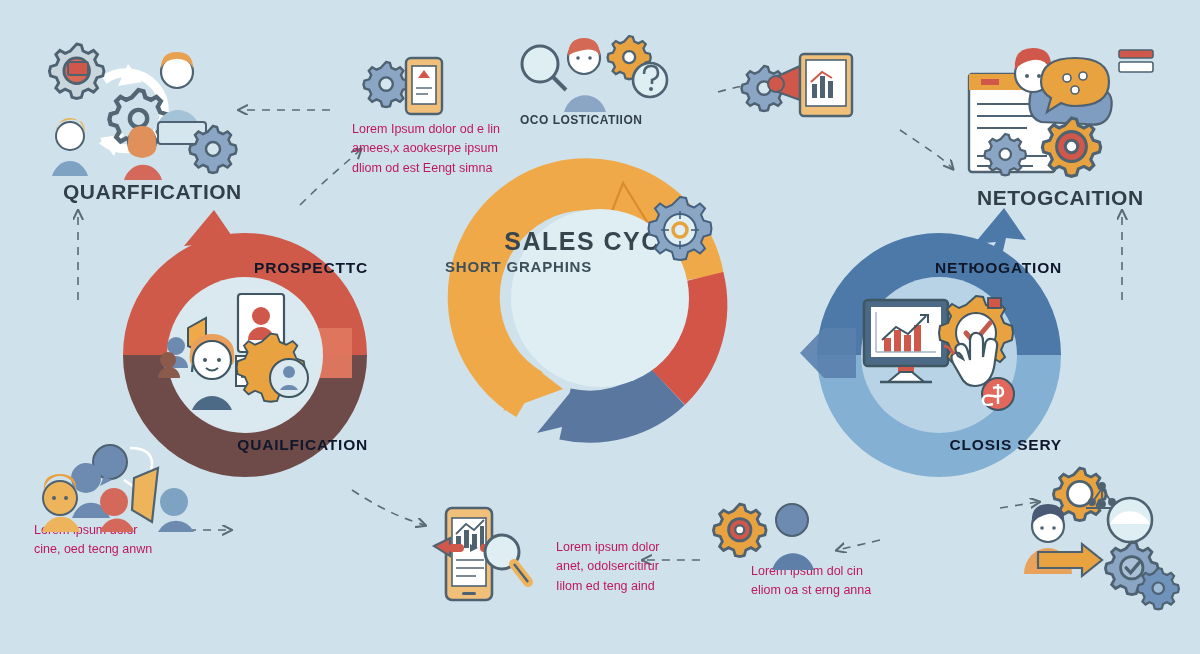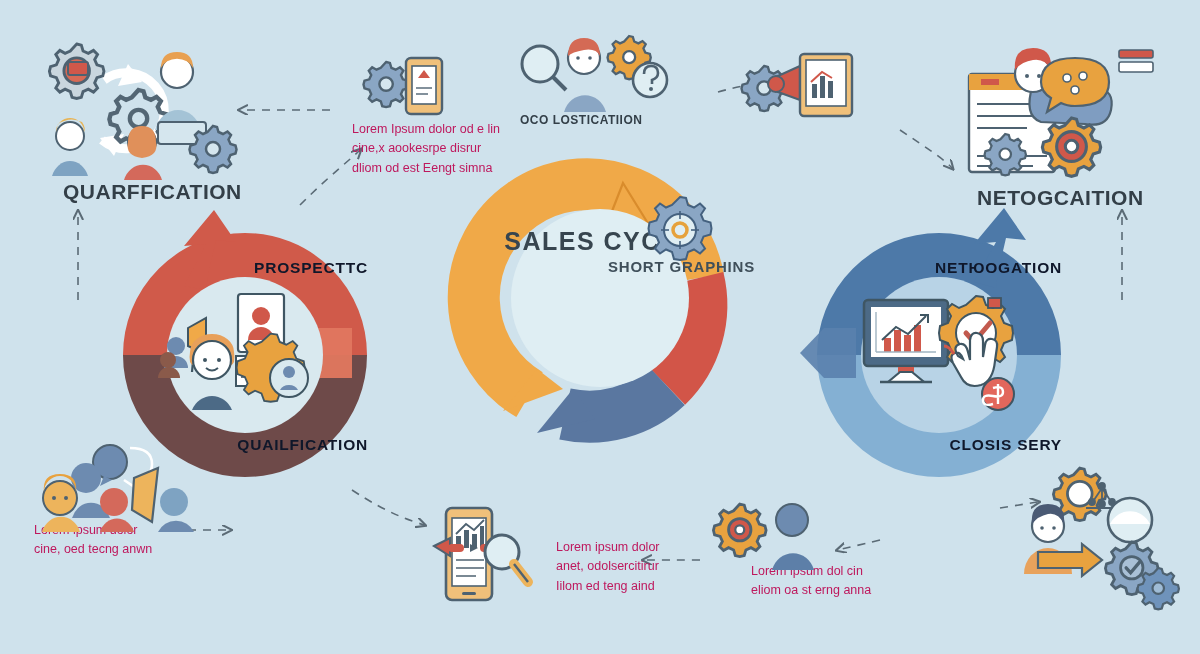--- a/index.html
+++ b/index.html
@@ -32,21 +32,21 @@
   }
   .lorem div{}
 
   
   #centerRing{left:445px;top:143px;width:310px;height:310px;}
   .center-title{
     position:absolute;left:0;right:0;top:84px;text-align:center;
     font-size:25px;font-weight:bold;color:#37454f;letter-spacing:1.5px;
   }
   .center-sub{
-    position:absolute;left:0;right:0;top:115px;text-align:right;
+    position:absolute;left:0;right:0;top:115px;text-align:left;
     font-size:15px;font-weight:bold;color:#3f4f5a;letter-spacing:.8px;
   }
 
   
   .side-wrap{width:246px;height:246px;}
   .arc-label{
     position:absolute;left:0;right:0;text-align:right;
     font-weight:bold;color:#0f172a;white-space:nowrap;
   }
   .arc-label.top{top:27px;font-size:15.5px;letter-spacing:.8px;}
@@ -82,21 +82,21 @@
       <path d="M188,530 L230,530"></path>
     </g>
   </svg>
 
   <div class="abs headline hl-left">QUARFFICATION</div>
   <div class="abs headline hl-right">NETOGCAITION</div>
   <div class="abs headline hl-top">OCO LOSTICATIION</div>
 
   <div class="abs lorem" style="left:352px;top:120px;">
     <div>Lorem Ipsum dolor od e lin</div>
-    <div>cine,x aookesrpe disrur</div>
+    <div>amees,x aookesrpe ipsum</div>
     <div>dliom od est Eengt simna</div>
   </div>
   <div class="abs lorem" style="left:34px;top:521px;">
     <div>Lorem ipsum dolor</div>
     <div>cine, oed tecng anwn</div>
   </div>
   <div class="abs lorem" style="left:556px;top:538px;">
     <div>Lorem ipsum dolor</div>
     <div>anet, odolsercitirur</div>
     <div>Iilom ed teng aind</div>

